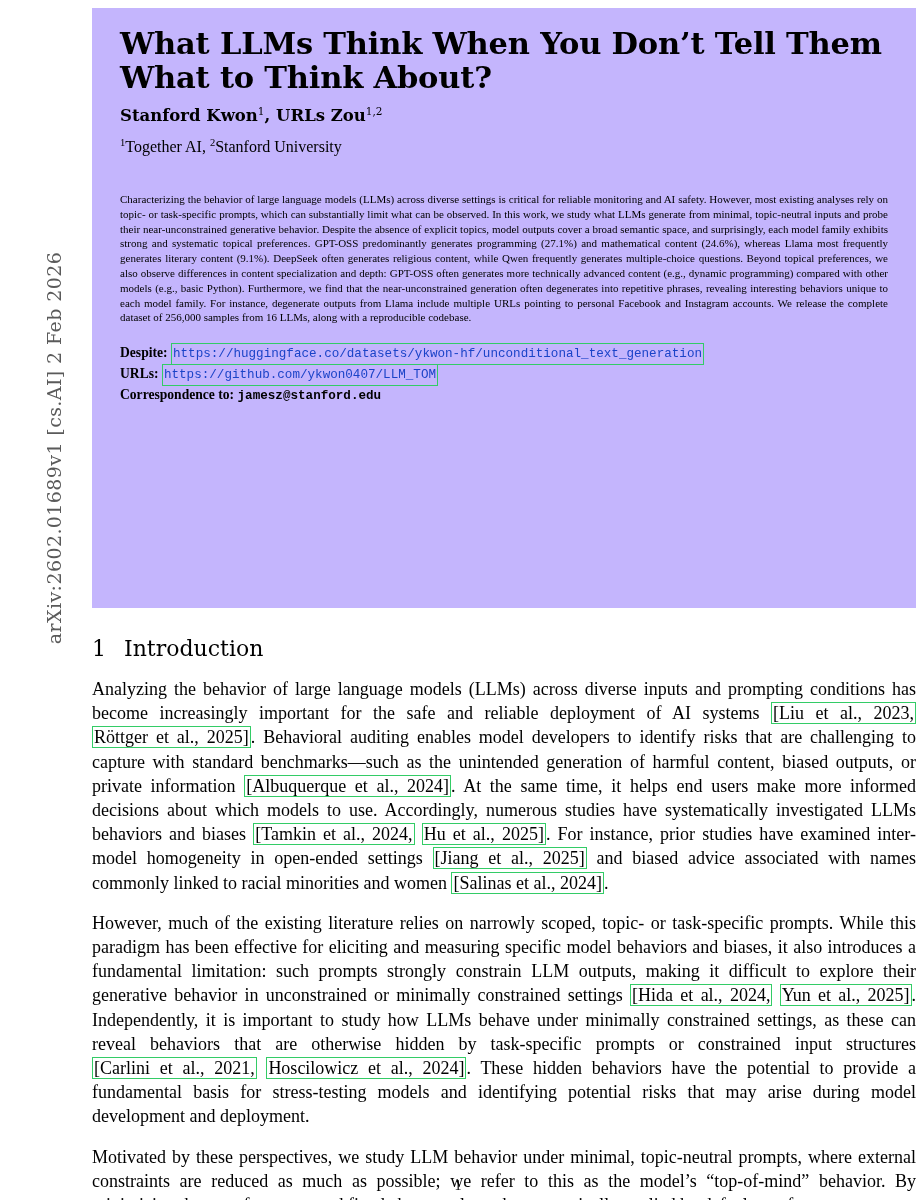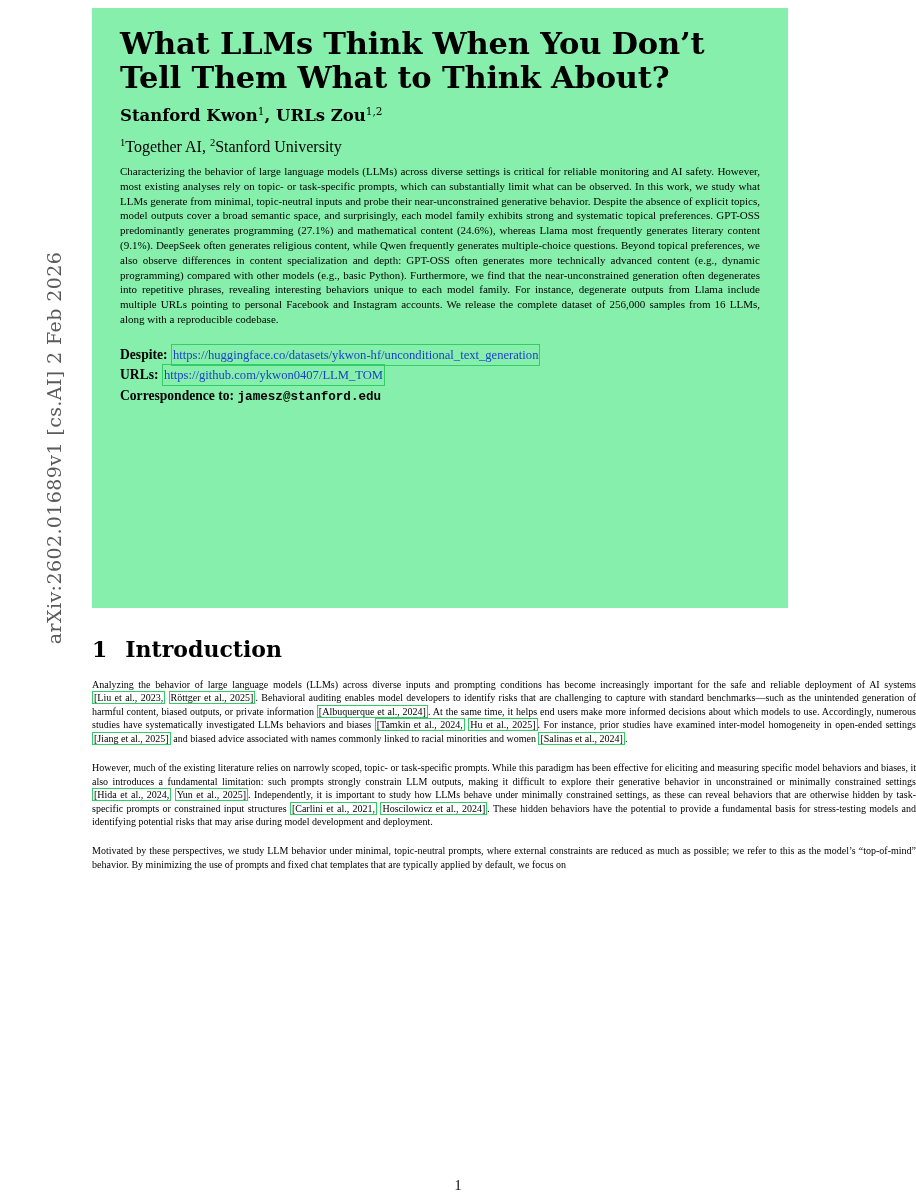--- a/index.html
+++ b/index.html
@@ -38,23 +38,23 @@
     top: 0;
     width: 916px;
     height: 1200px;
   }
 
   
   .abstract-block {
     position: absolute;
     left: 92px;
     top: 8px;
-    width: 696px;
+    width: 824px;
     min-height: 600px;
-    background: #86efac;
+    background: #c4b5fd;
     box-sizing: border-box;
     padding: 18px 28px 22px 28px;
   }
 
   .title {
     font-family: "DejaVu Serif", serif;
     font-weight: bold;
     font-size: 30.5px;
     line-height: 1.12;
     letter-spacing: -0.2px;
@@ -64,39 +64,39 @@
   .authors {
     font-family: "DejaVu Serif", serif;
     font-weight: bold;
     font-size: 16.5px;
     margin: 0 0 12px 0;
   }
   .authors sup { font-weight: normal; font-size: 10.5px; }
 
   .affil {
     font-size: 16px;
-    margin: 0 0 8px 0;
+    margin: 0 0 36px 0;
   }
   .affil sup { font-size: 10.5px; vertical-align: super; }
 
   .abstract-text {
     font-size: 11px;
     line-height: 1.345;
     text-align: justify;
     margin: 0 0 18px 0;
   }
 
   .meta-line {
     font-size: 13.6px;
     line-height: 1.5;
     font-family: "Liberation Serif", serif;
   }
   .meta-label { font-weight: bold; }
   .mono-link {
-    font-family: Liberation Serif, serif;
+    font-family: Liberation Mono, monospace;
     font-size: 12.6px;
     color: #1a43c8;
     border: 1px solid #33cc66;
     padding: 3px 1px;
     text-decoration: none;
   }
   .mono-plain {
     font-family: "Liberation Mono", monospace;
     font-size: 12.6px;
     color: #000;
@@ -107,27 +107,27 @@
   .body-area {
     position: absolute;
     left: 92px;
     top: 636px;
     width: 824px;
   }
 
   h2.section {
     font-family: "DejaVu Serif", serif;
     font-size: 22px;
-    font-weight: bold;
+    font-weight: normal;
     margin: 0 0 14px 0;
   }
   h2.section .num { margin-right: 18px; }
 
   p.body {
-    font-size: 10px;
+    font-size: 18px;
     line-height: 1.345;
     text-align: justify;
     margin: 16px 0 12px 0;
   }
 
   .cite {
     border: 1px solid #33cc66;
     padding: 0 1px;
     white-space: nowrap;
   }

